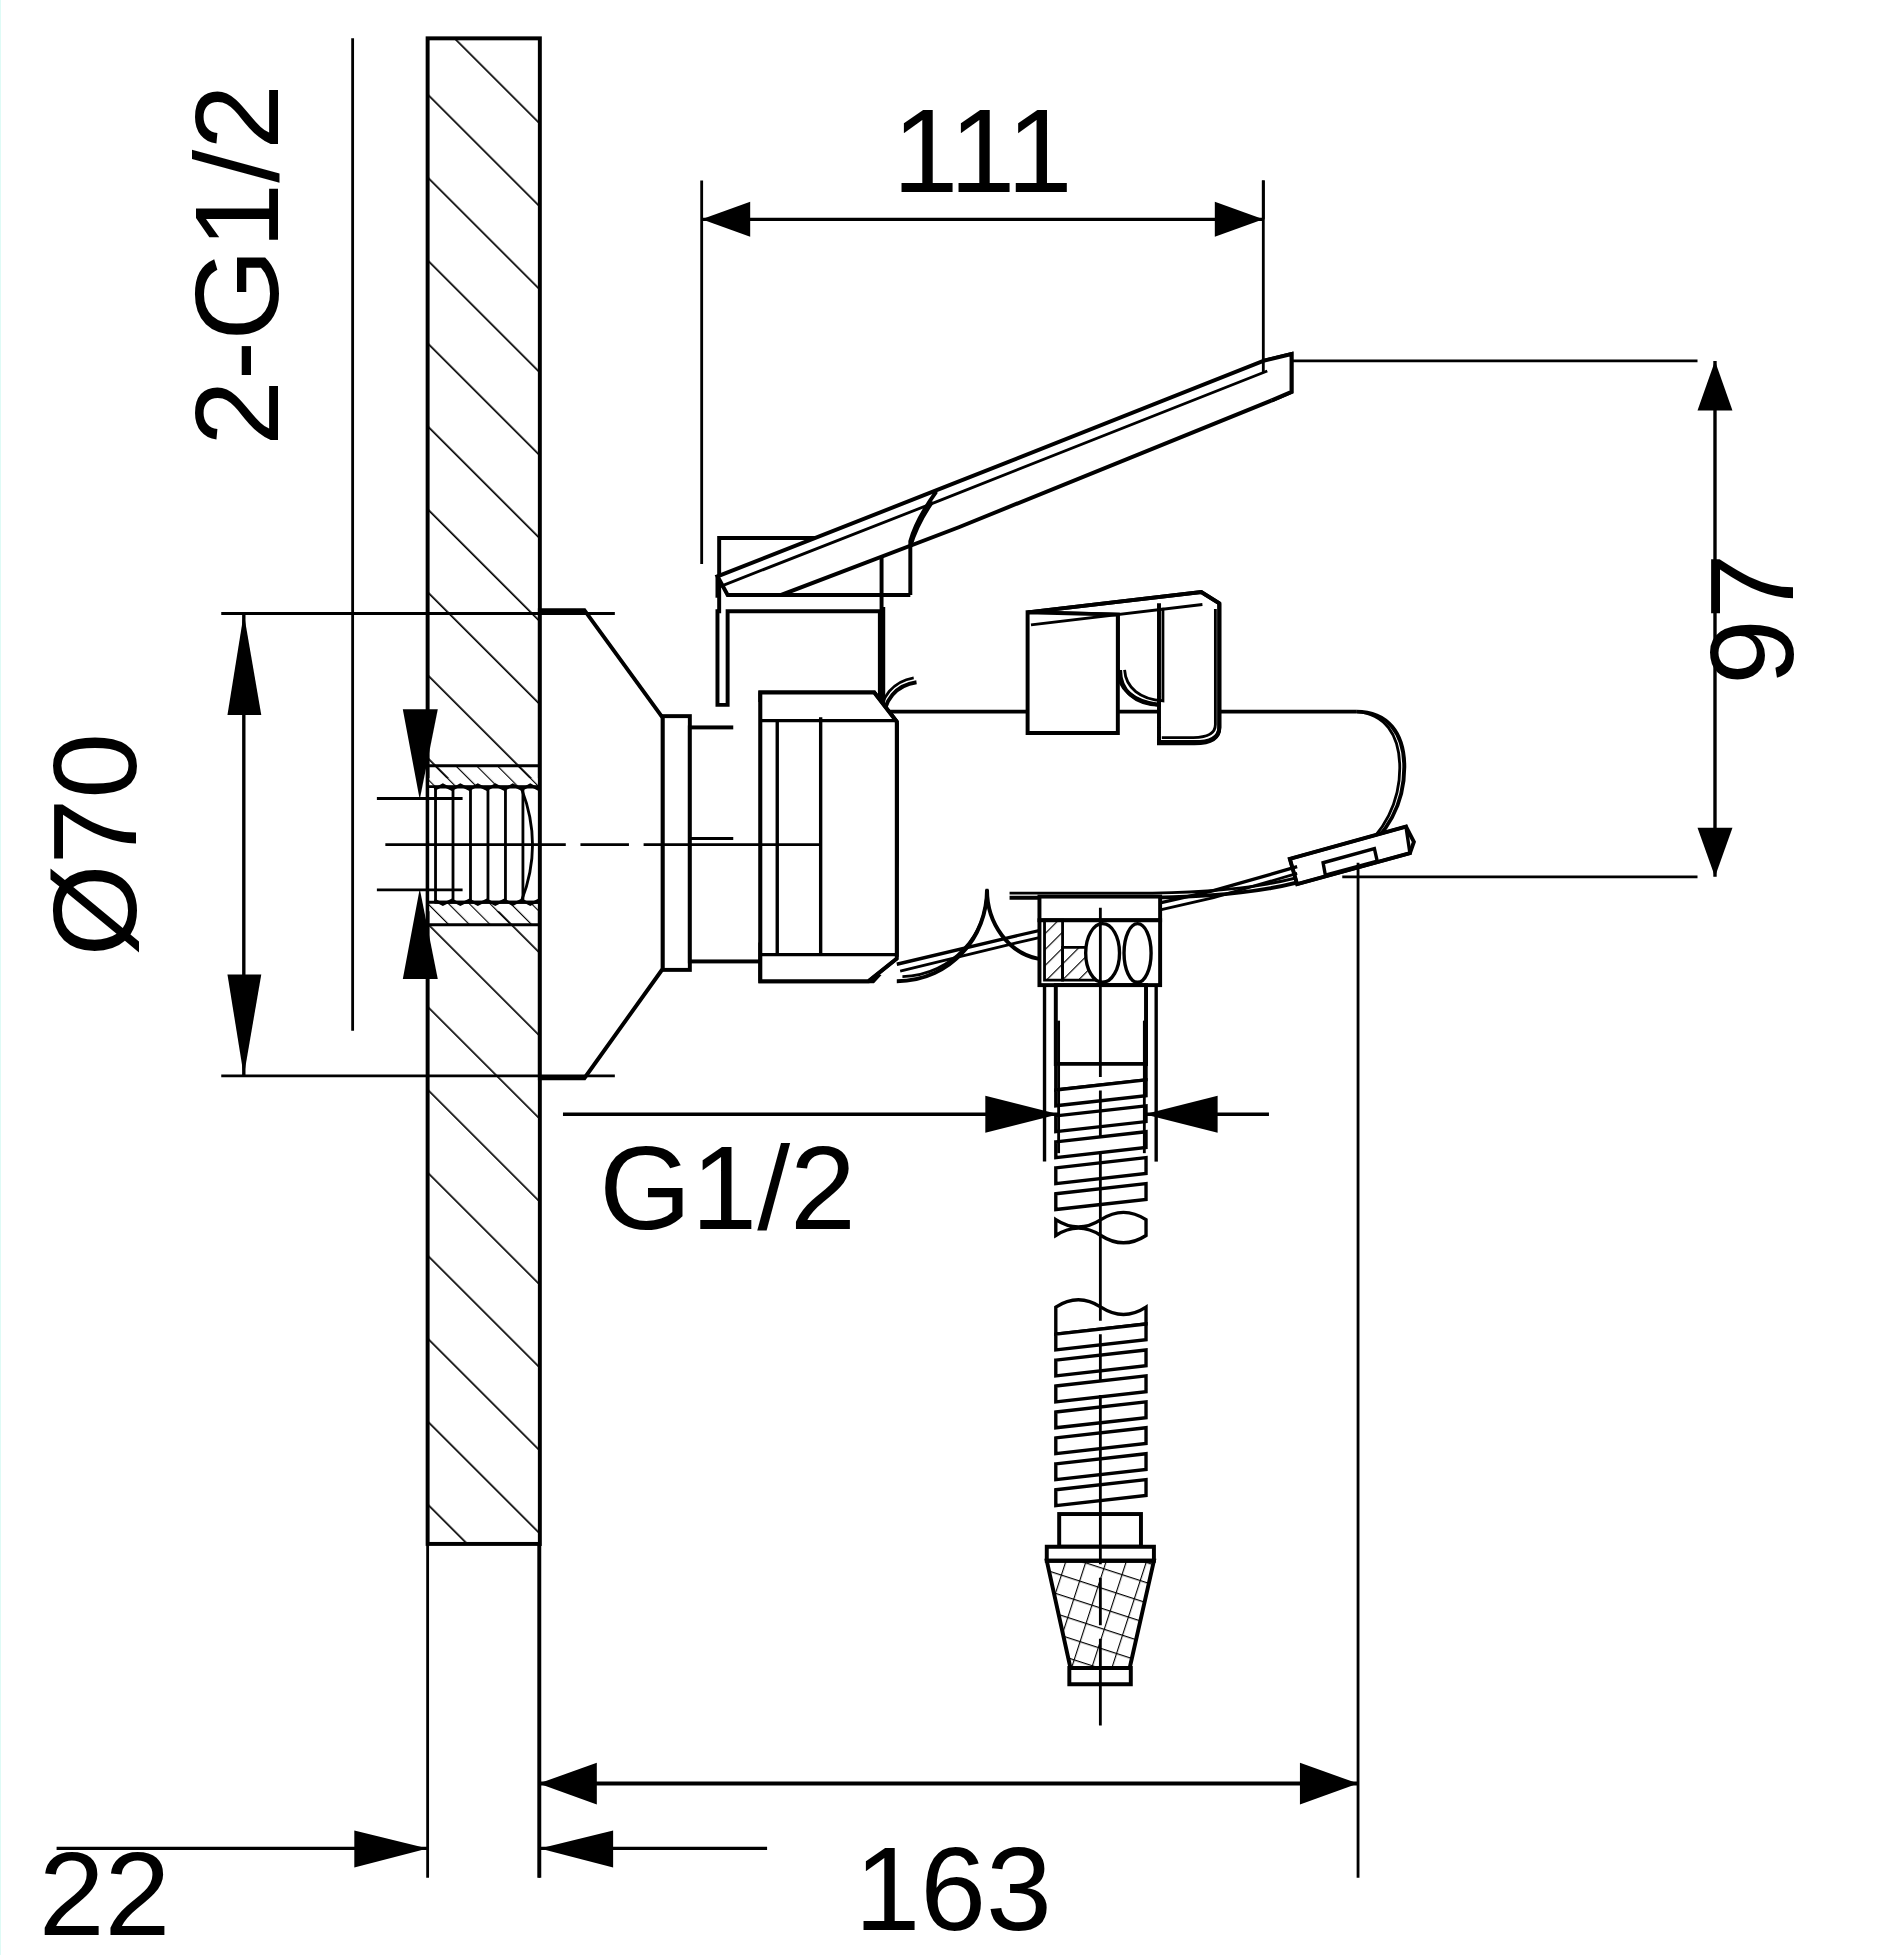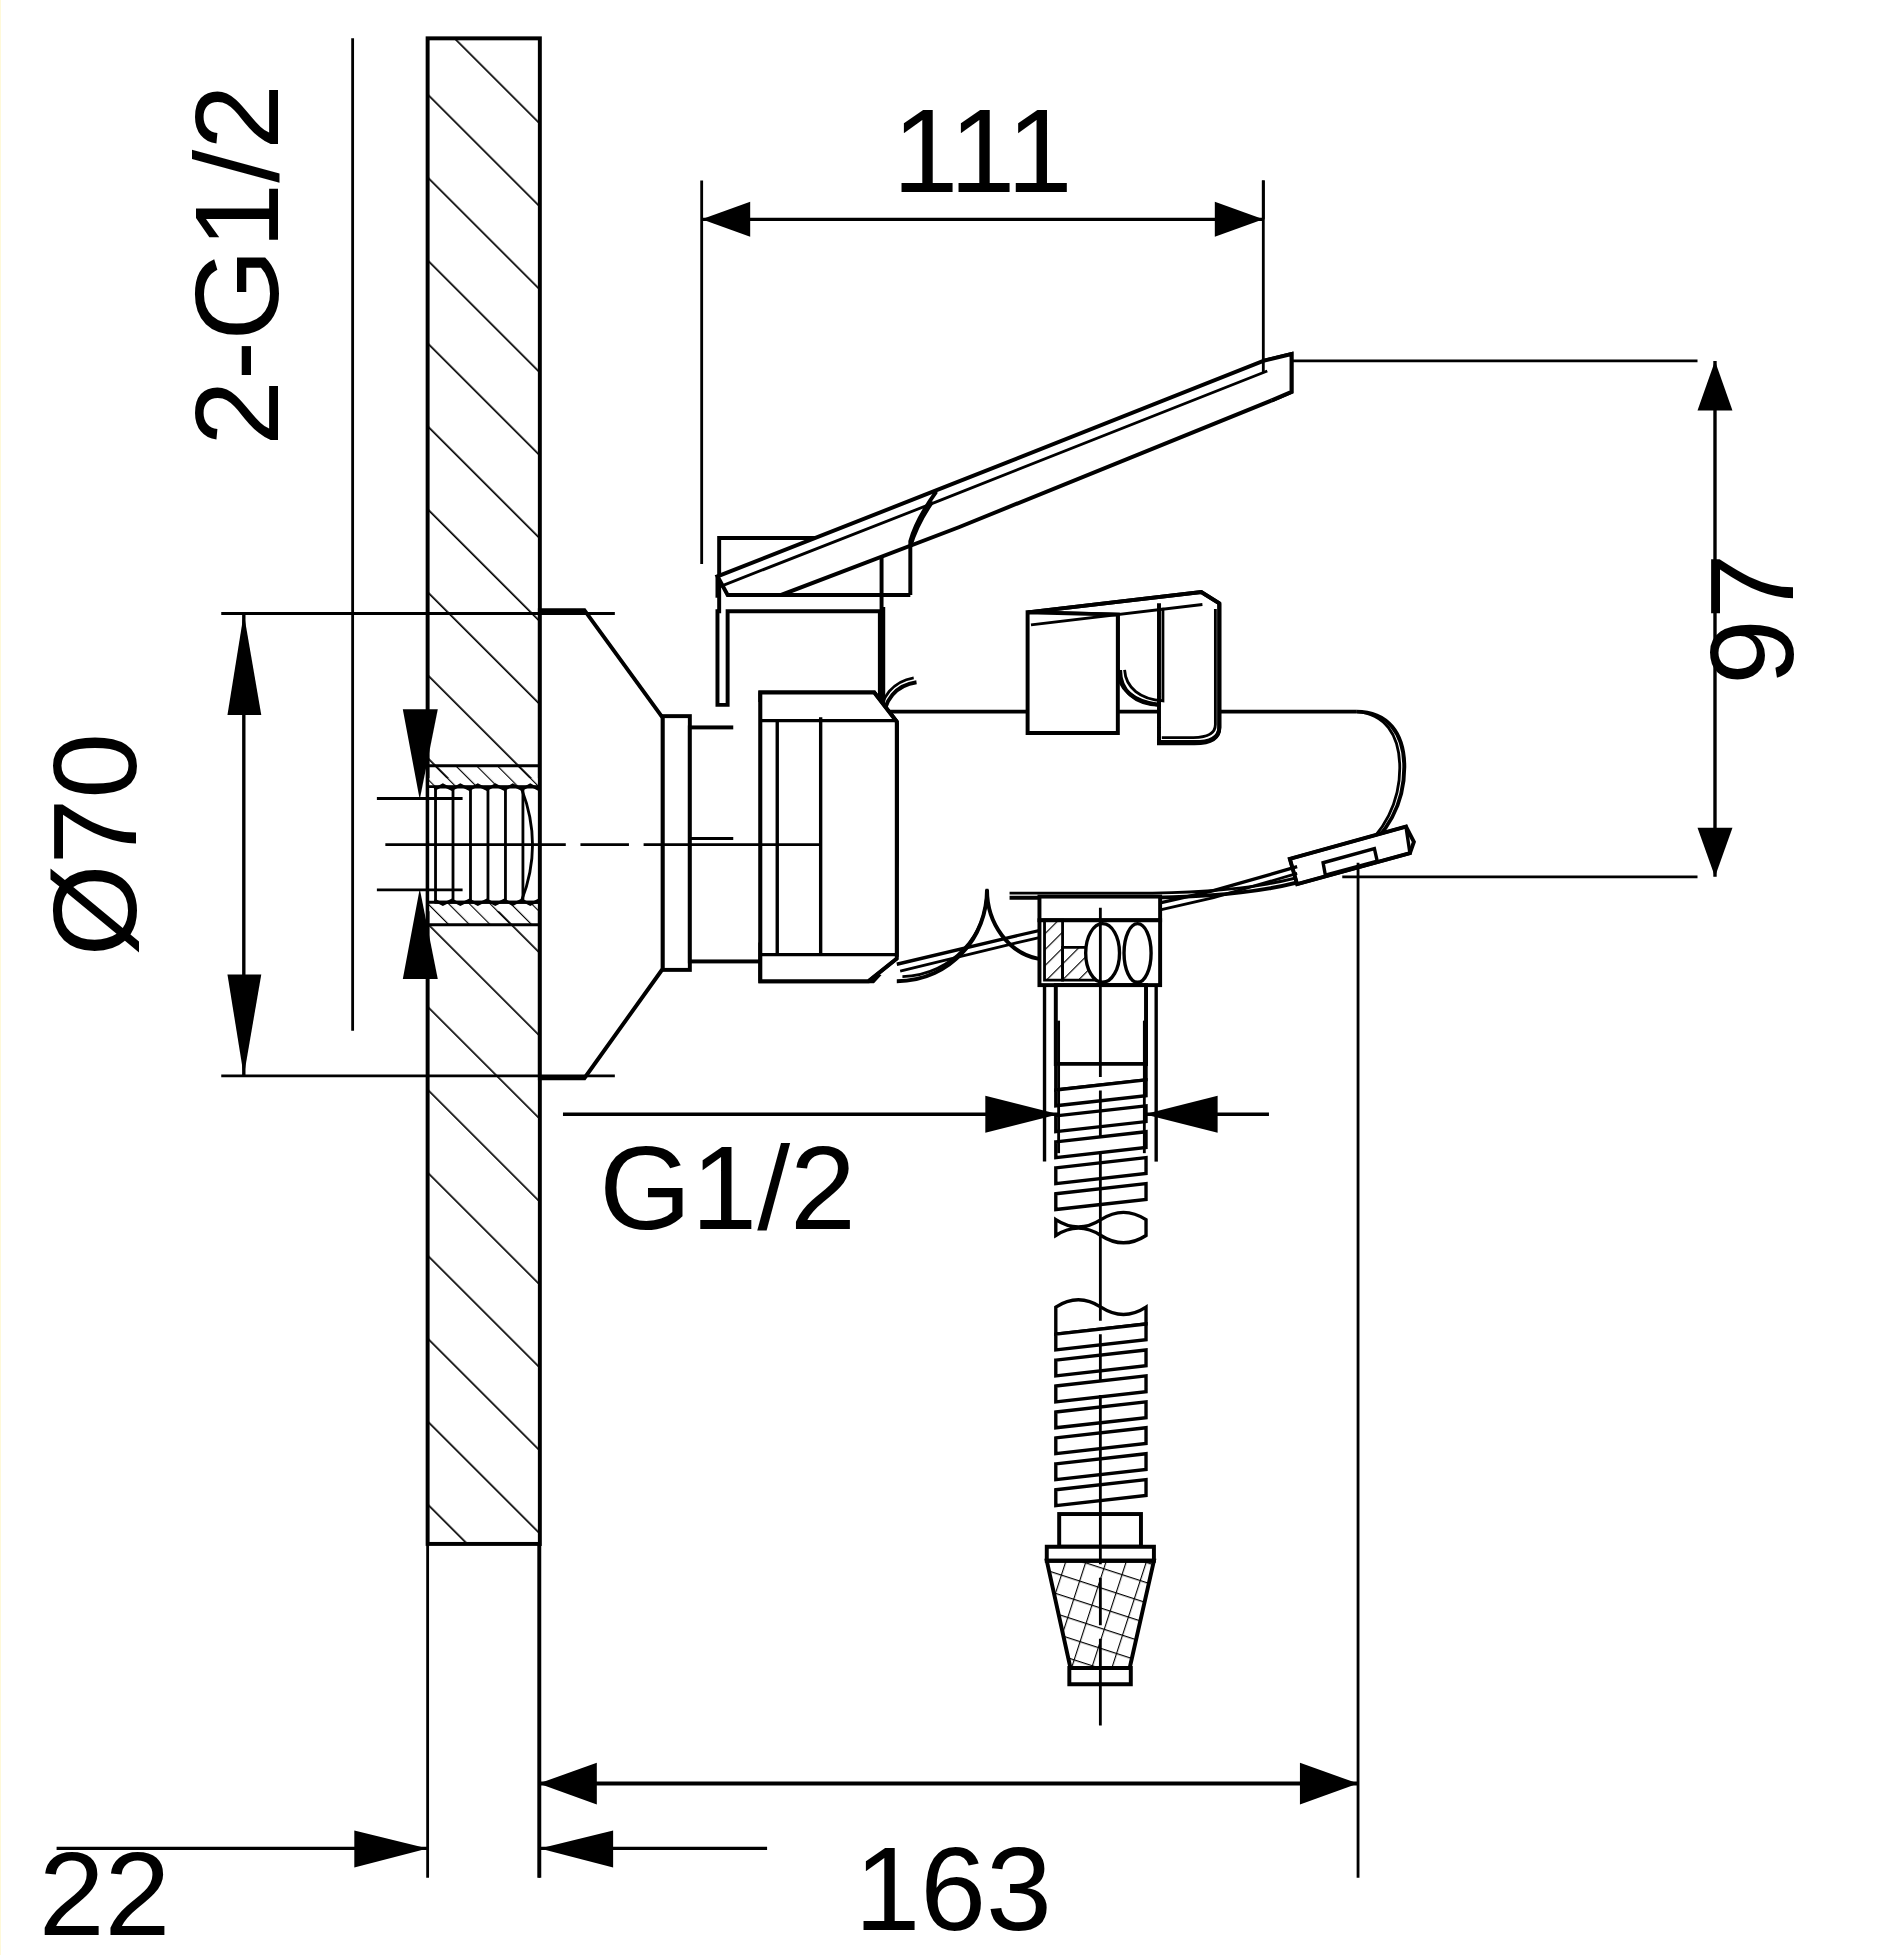--- a/index.html
+++ b/index.html
@@ -8,21 +8,21 @@
     padding: 0;
     background: #ffffff;
   }
   body {
     font-family: "Liberation Sans", sans-serif;
   }
   #sheet {
     position: relative;
     width: 1890px;
     height: 1955px;
-    background: #fde047;
+    background: #5eead4;
     overflow: hidden;
   }
   #sheet svg {
     position: absolute;
     left: 0;
     top: 0;
     width: 1890px;
     height: 1955px;
     display: block;
   }

